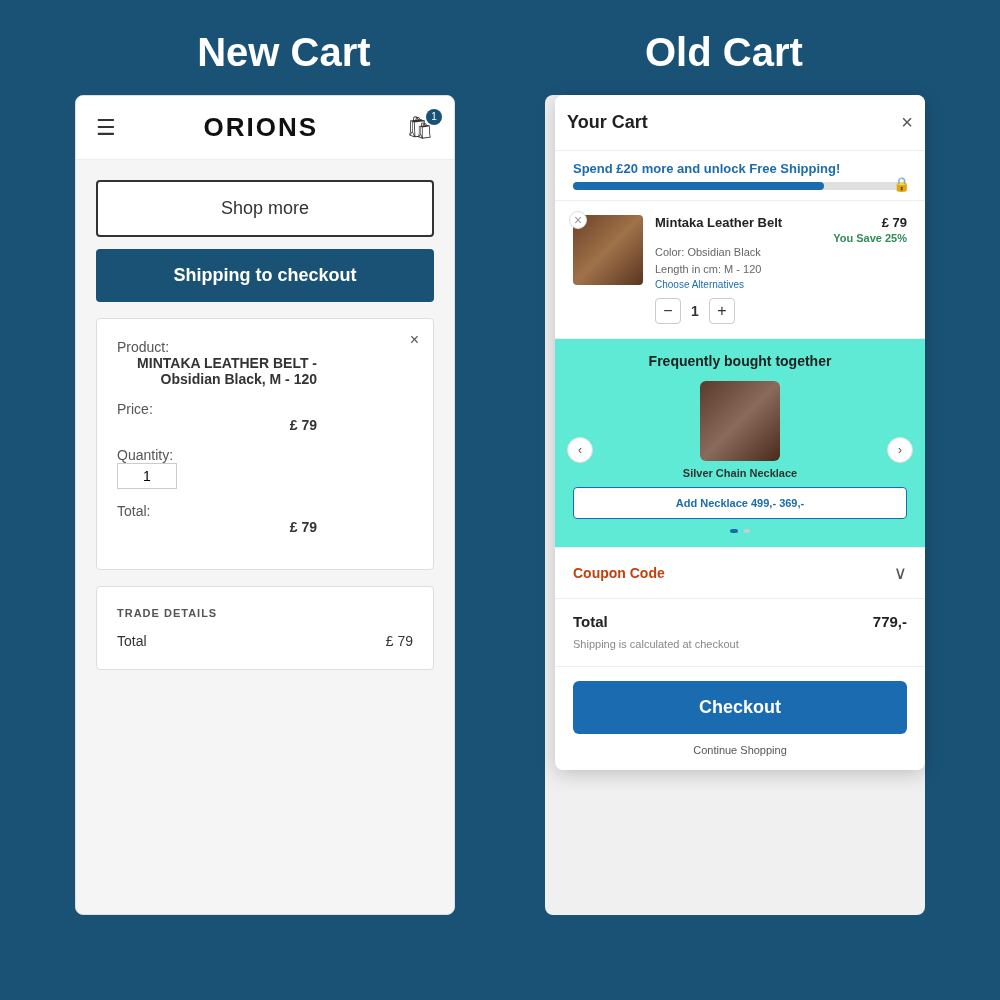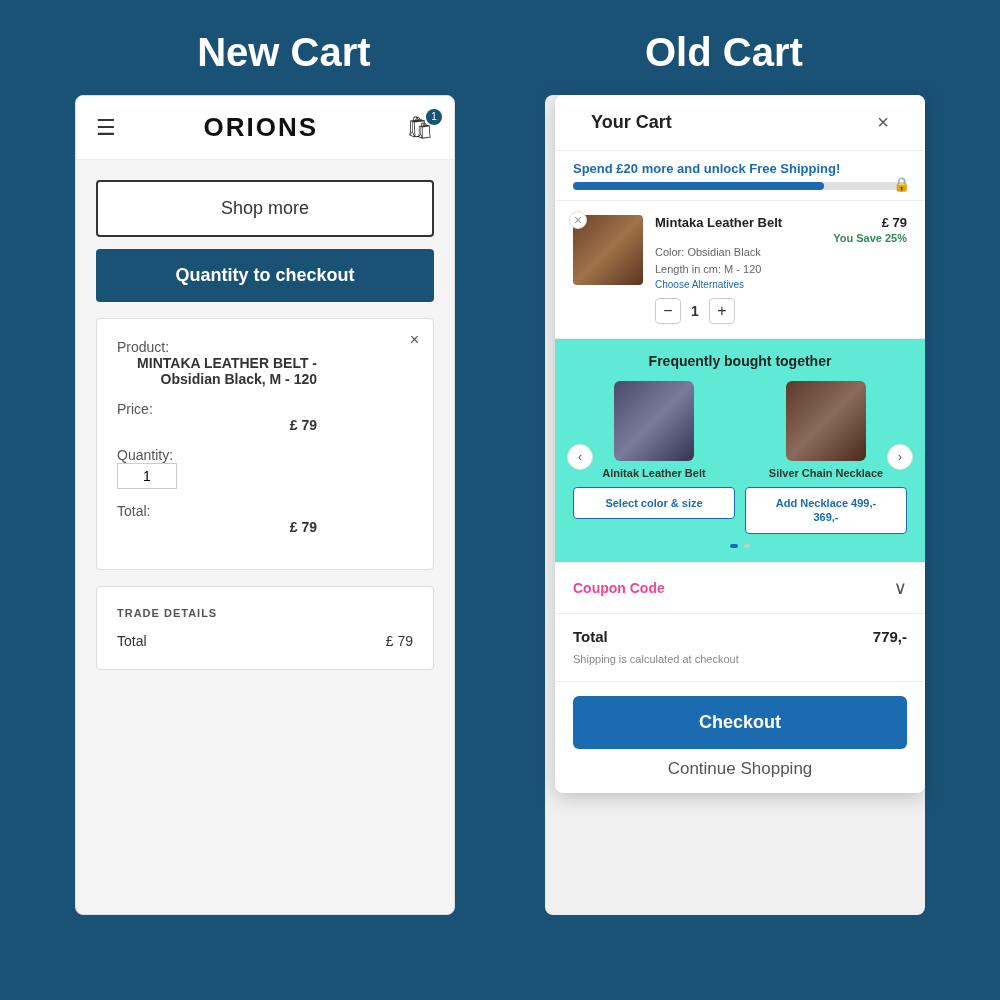--- a/index.html
+++ b/index.html
@@ -207,21 +207,21 @@
       right: 0;
       background: white;
       border-radius: 8px;
       box-shadow: 0 4px 20px rgba(0,0,0,0.2);
       overflow: hidden;
     }
     .new-cart-header {
       display: flex;
       align-items: center;
       justify-content: space-between;
-      padding: 16px 36px;
+      padding: 16px 12px;
       border-bottom: 1px solid #eee;
     }
     .new-cart-title {
       font-size: 18px;
       font-weight: 700;
       color: #222;
     }
     .close-btn {
       font-size: 20px;
       color: #555;
@@ -468,21 +468,21 @@
       padding: 14px 18px;
       border-bottom: 1px solid #eee;
       display: flex;
       align-items: center;
       justify-content: space-between;
       cursor: pointer;
     }
     .coupon-label {
       font-size: 14px;
       font-weight: 600;
-      color: #ec4899;
+      color: #c2410c;
     }
     .coupon-chevron {
       font-size: 18px;
       color: #555;
     }
     .total-section {
       padding: 14px 18px;
       border-bottom: 1px solid #eee;
     }
     .total-row {
@@ -518,21 +518,21 @@
       font-size: 18px;
       font-weight: 700;
       color: white;
       text-align: center;
       cursor: pointer;
       margin-bottom: 10px;
     }
     .continue-shopping {
       display: block;
       text-align: center;
-      font-size: 17px;
+      font-size: 11px;
       color: #555;
       cursor: pointer;
       text-decoration: none;
     }
     .progress-container {
       position: relative;
     }
   </style>
 </head>
 <body>
@@ -550,21 +550,21 @@
       <span class="hamburger-icon">☰</span>
       <span class="orions-logo">ORIONS</span>
       <div class="cart-icon-wrapper">
         <span>🛍</span>
         <span class="cart-badge">1</span>
       </div>
     </div>
 
     <div class="old-cart-body">
       <button class="shop-more-btn">Shop more</button>
-      <button class="checkout-btn-old">Quantity to checkout</button>
+      <button class="checkout-btn-old">Shipping to checkout</button>
 
       <div class="old-cart-product-box">
         <span class="close-x">×</span>
 
         <div class="product-detail-row">
           <span class="product-detail-label">Product:</span>
           <span class="product-detail-value">MINTAKA LEATHER BELT - Obsidian Black, M - 120</span>
         </div>
 
         <div class="product-detail-row">
@@ -664,27 +664,20 @@
           <div class="item-save">You Save 25%</div>
         </div>
       </div>
 
       <div class="fbt-section">
         <div class="fbt-title">Frequently bought together</div>
         <div class="fbt-items">
           <button class="fbt-nav-left">‹</button>
           <div class="fbt-item">
             <div class="fbt-img">
-              <div class="fbt-img-belt"></div>
-            </div>
-            <div class="fbt-item-name">Alnitak Leather Belt</div>
-            <button class="fbt-select-btn">Select color &amp; size</button>
-          </div>
-          <div class="fbt-item">
-            <div class="fbt-img">
               <div class="fbt-img-necklace"></div>
             </div>
             <div class="fbt-item-name">Silver Chain Necklace</div>
             <button class="fbt-add-btn">Add Necklace
 499,- 369,-</button>
           </div>
           <button class="fbt-nav-right">›</button>
         </div>
         <div class="fbt-dots">
           <div class="fbt-dot"></div>

